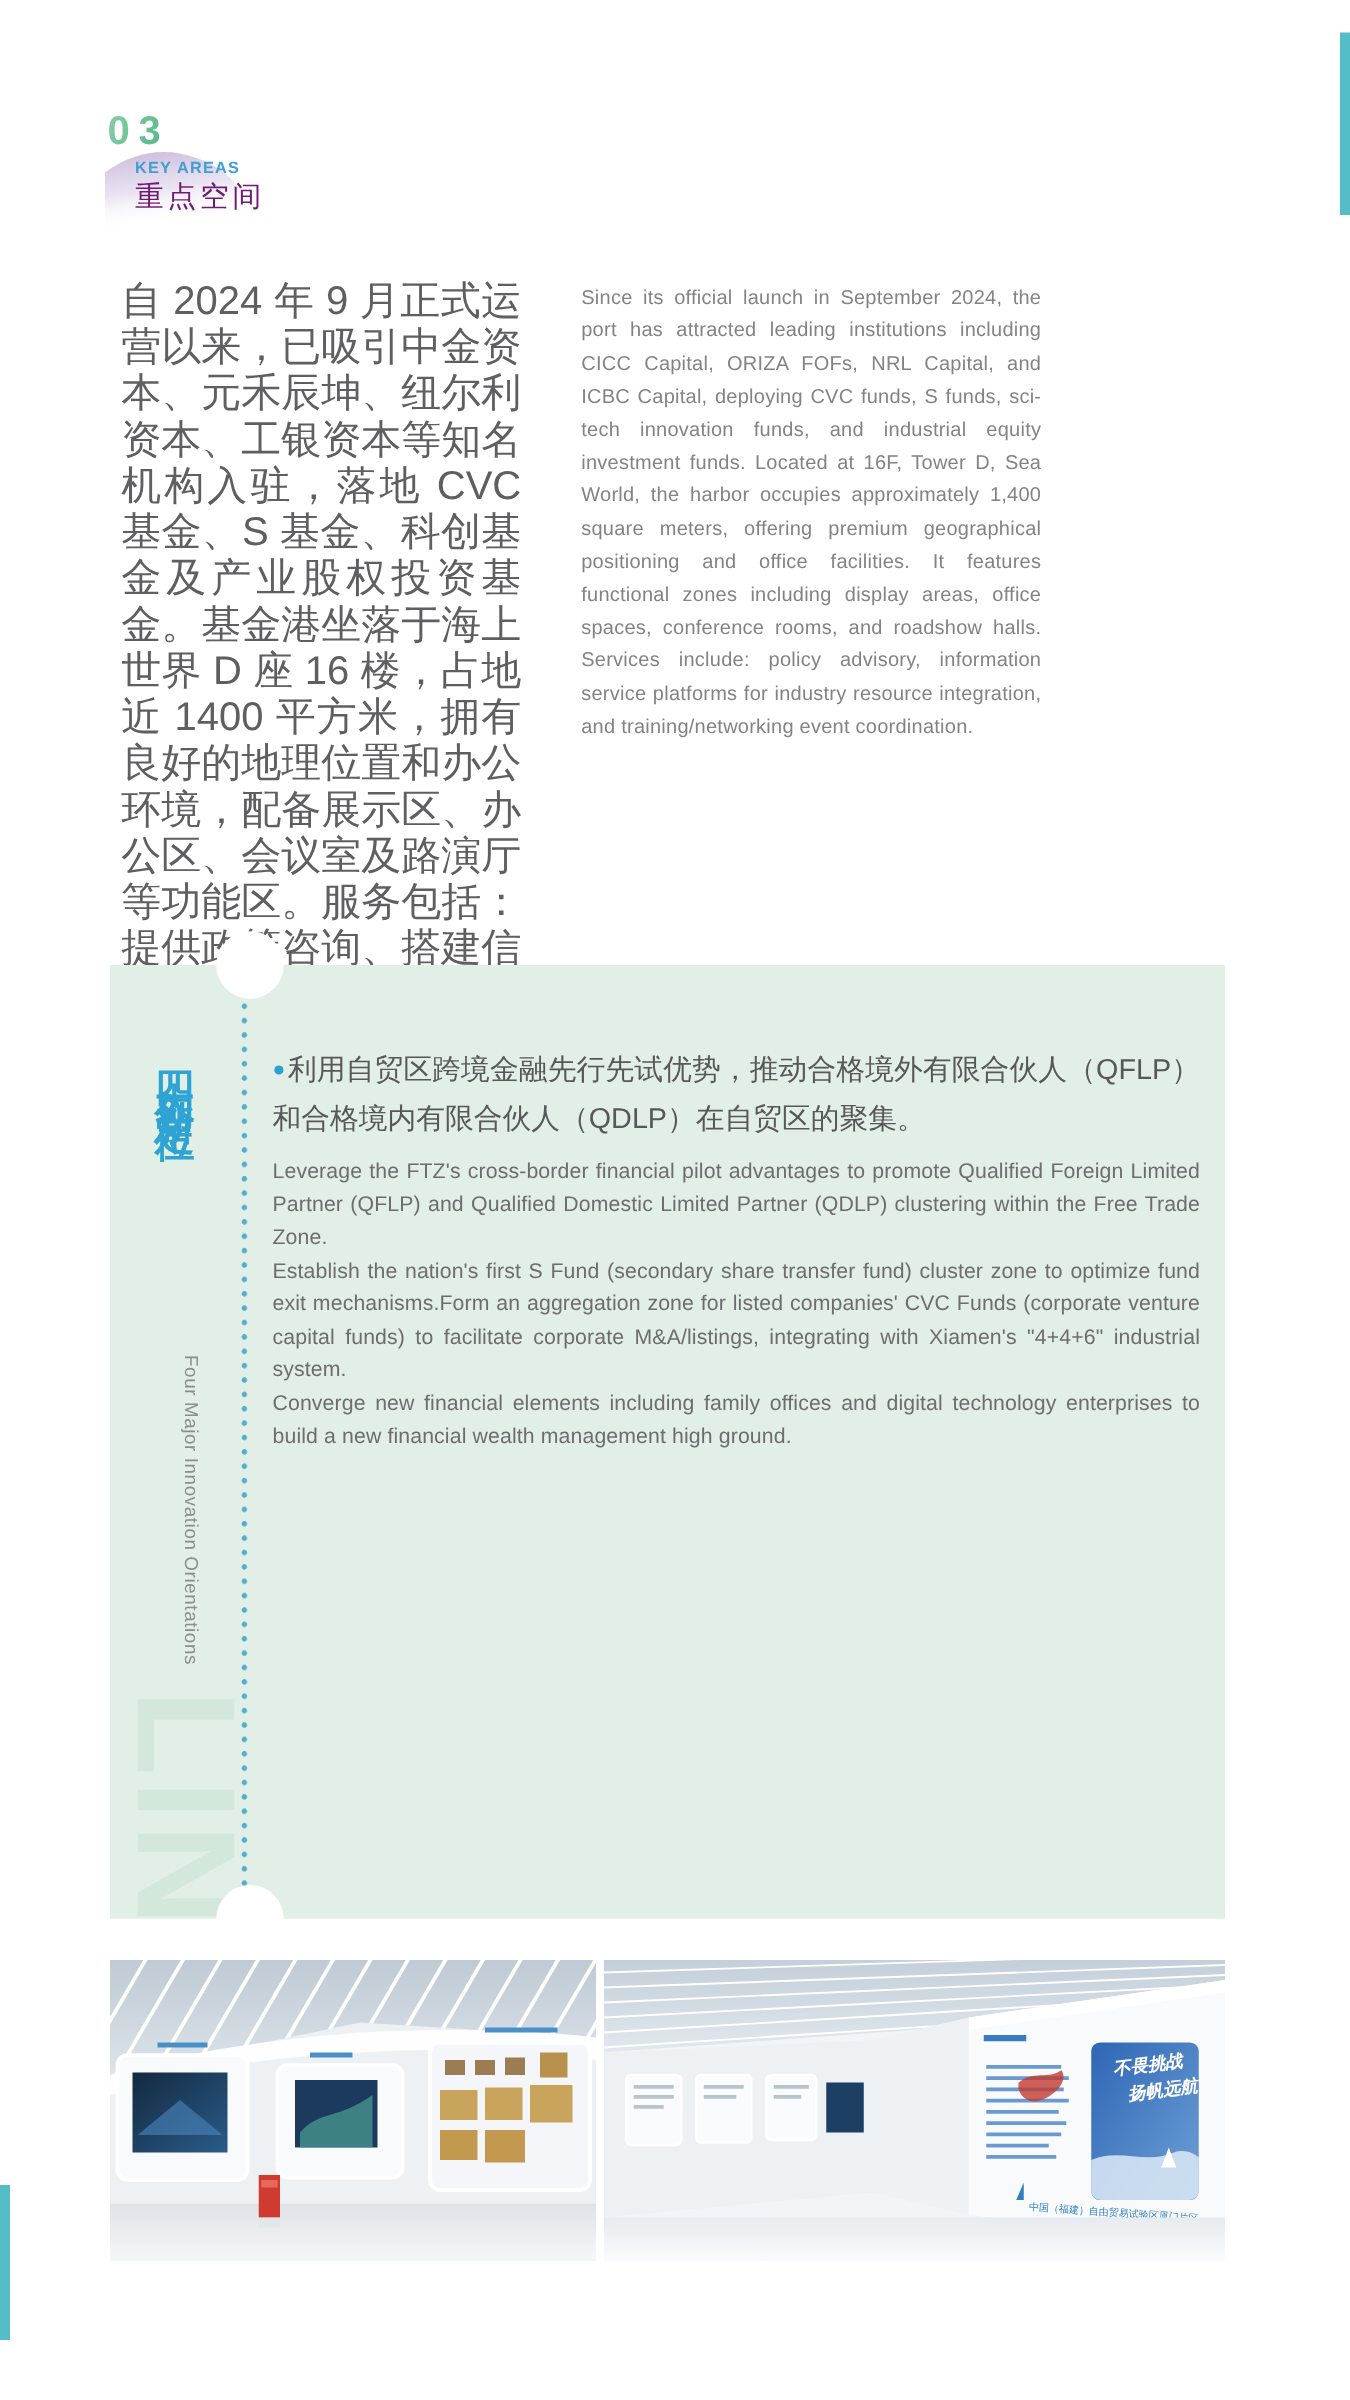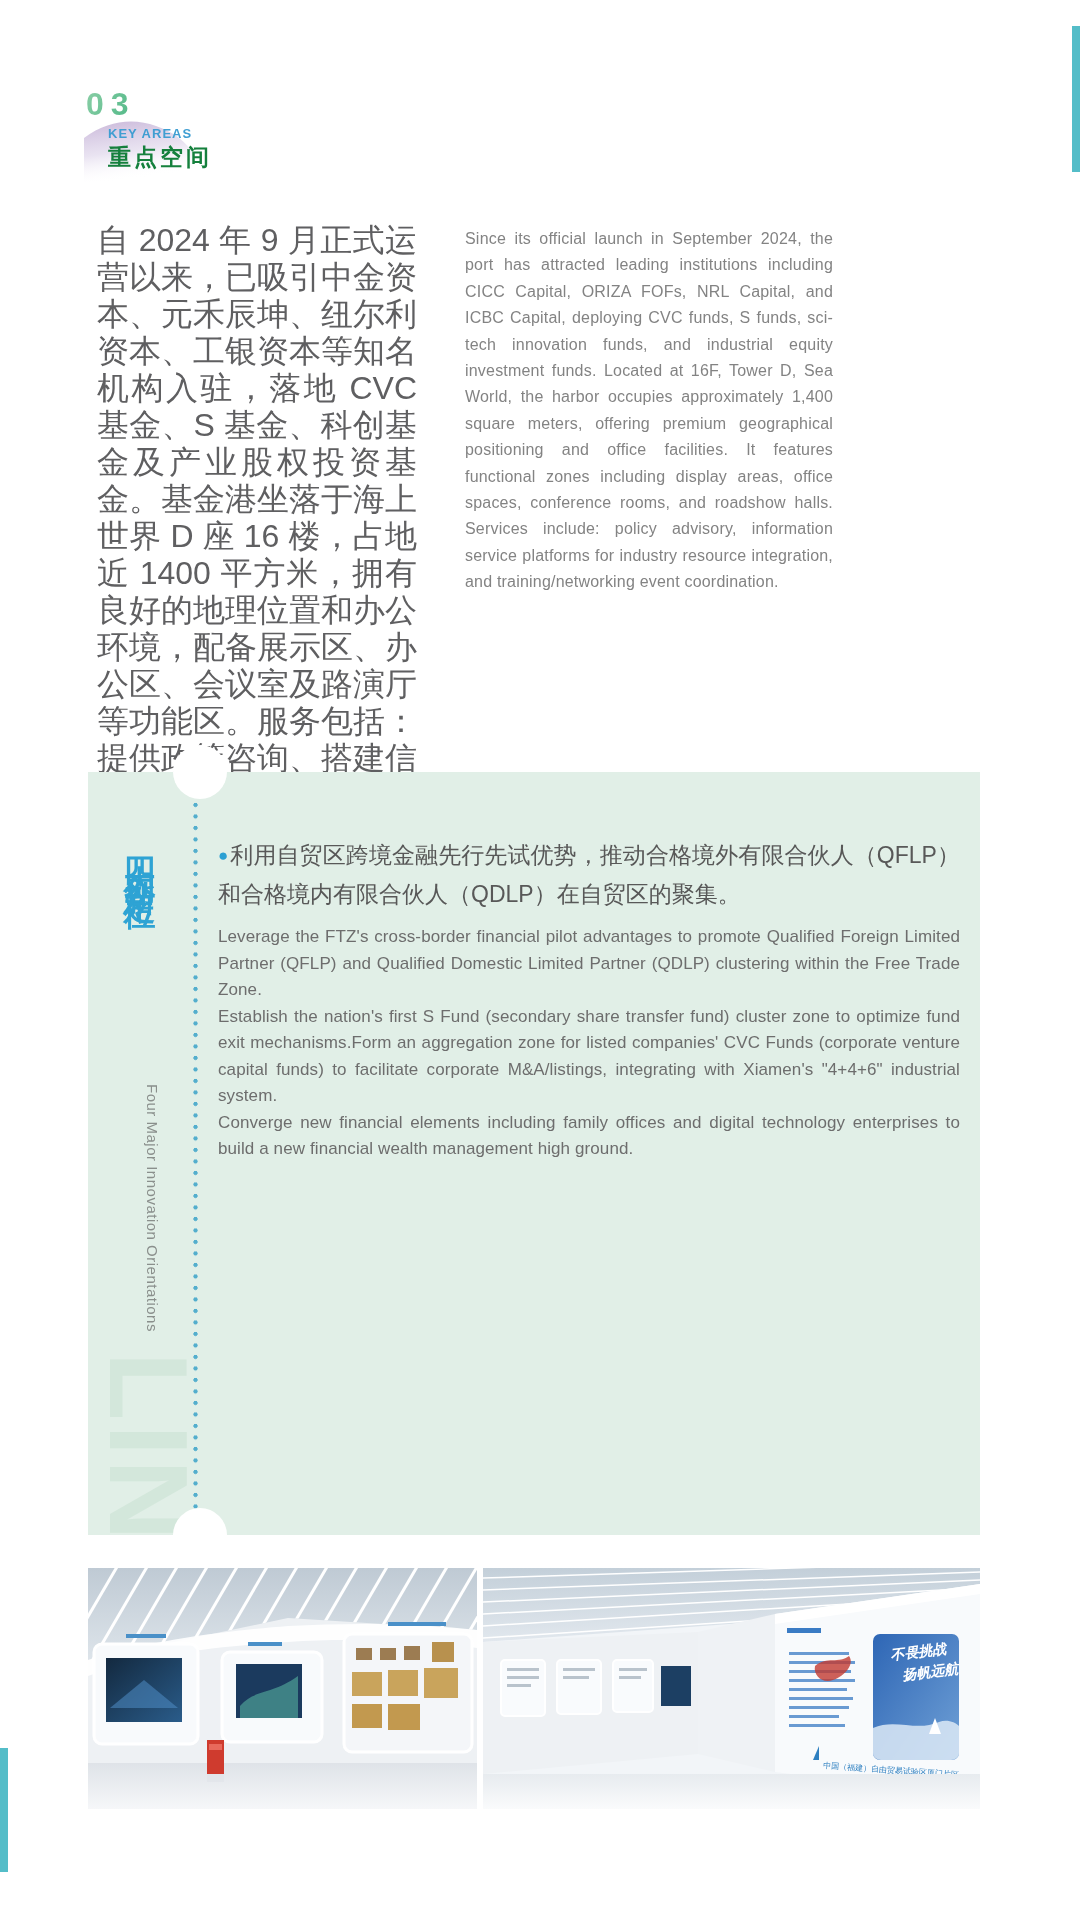--- a/index.html
+++ b/index.html
@@ -11,21 +11,21 @@
   .corner-bar.top-right{right:0;top:26px;width:8px;height:146px;}
   .corner-bar.bottom-left{left:0;top:1748px;width:8px;height:172px;}
 
   
   .header{position:absolute;left:80px;top:84px;width:220px;height:110px;}
   .swoosh{position:absolute;left:2px;top:32px;width:112px;height:66px;}
   .sec-num{position:absolute;left:6px;top:2px;font-size:32px;font-weight:bold;letter-spacing:7px;
            background:linear-gradient(120deg,#8ccfa7 0%,#58bb8b 80%);
            -webkit-background-clip:text;background-clip:text;color:transparent;}
   .sec-en{position:absolute;left:28px;top:42px;font-size:13px;font-weight:bold;color:#3f9ed2;letter-spacing:1px;}
-  .sec-zh{position:absolute;left:28px;top:58px;font-size:23px;font-weight:bold;color:#15803d;letter-spacing:3px;}
+  .sec-zh{position:absolute;left:28px;top:58px;font-size:23px;font-weight:normal;color:#701a75;letter-spacing:3px;}
 
   
   .intro-zh{position:absolute;left:97px;top:222px;width:320px;font-size:32px;line-height:37px;
             color:#5f5f61;text-align:justify;}
   .intro-en{position:absolute;left:433px;top:226px;width:368px;font-size:16px;line-height:26.4px;
             color:#838383;text-align:justify;letter-spacing:0.2px;margin-left:32px;}
 
   
   .inno-box{position:absolute;left:88px;top:772px;width:892px;height:763px;background:#e1efe7;overflow:hidden;}
   .notch{position:absolute;width:54px;height:54px;border-radius:50%;background:#ffffff;}

